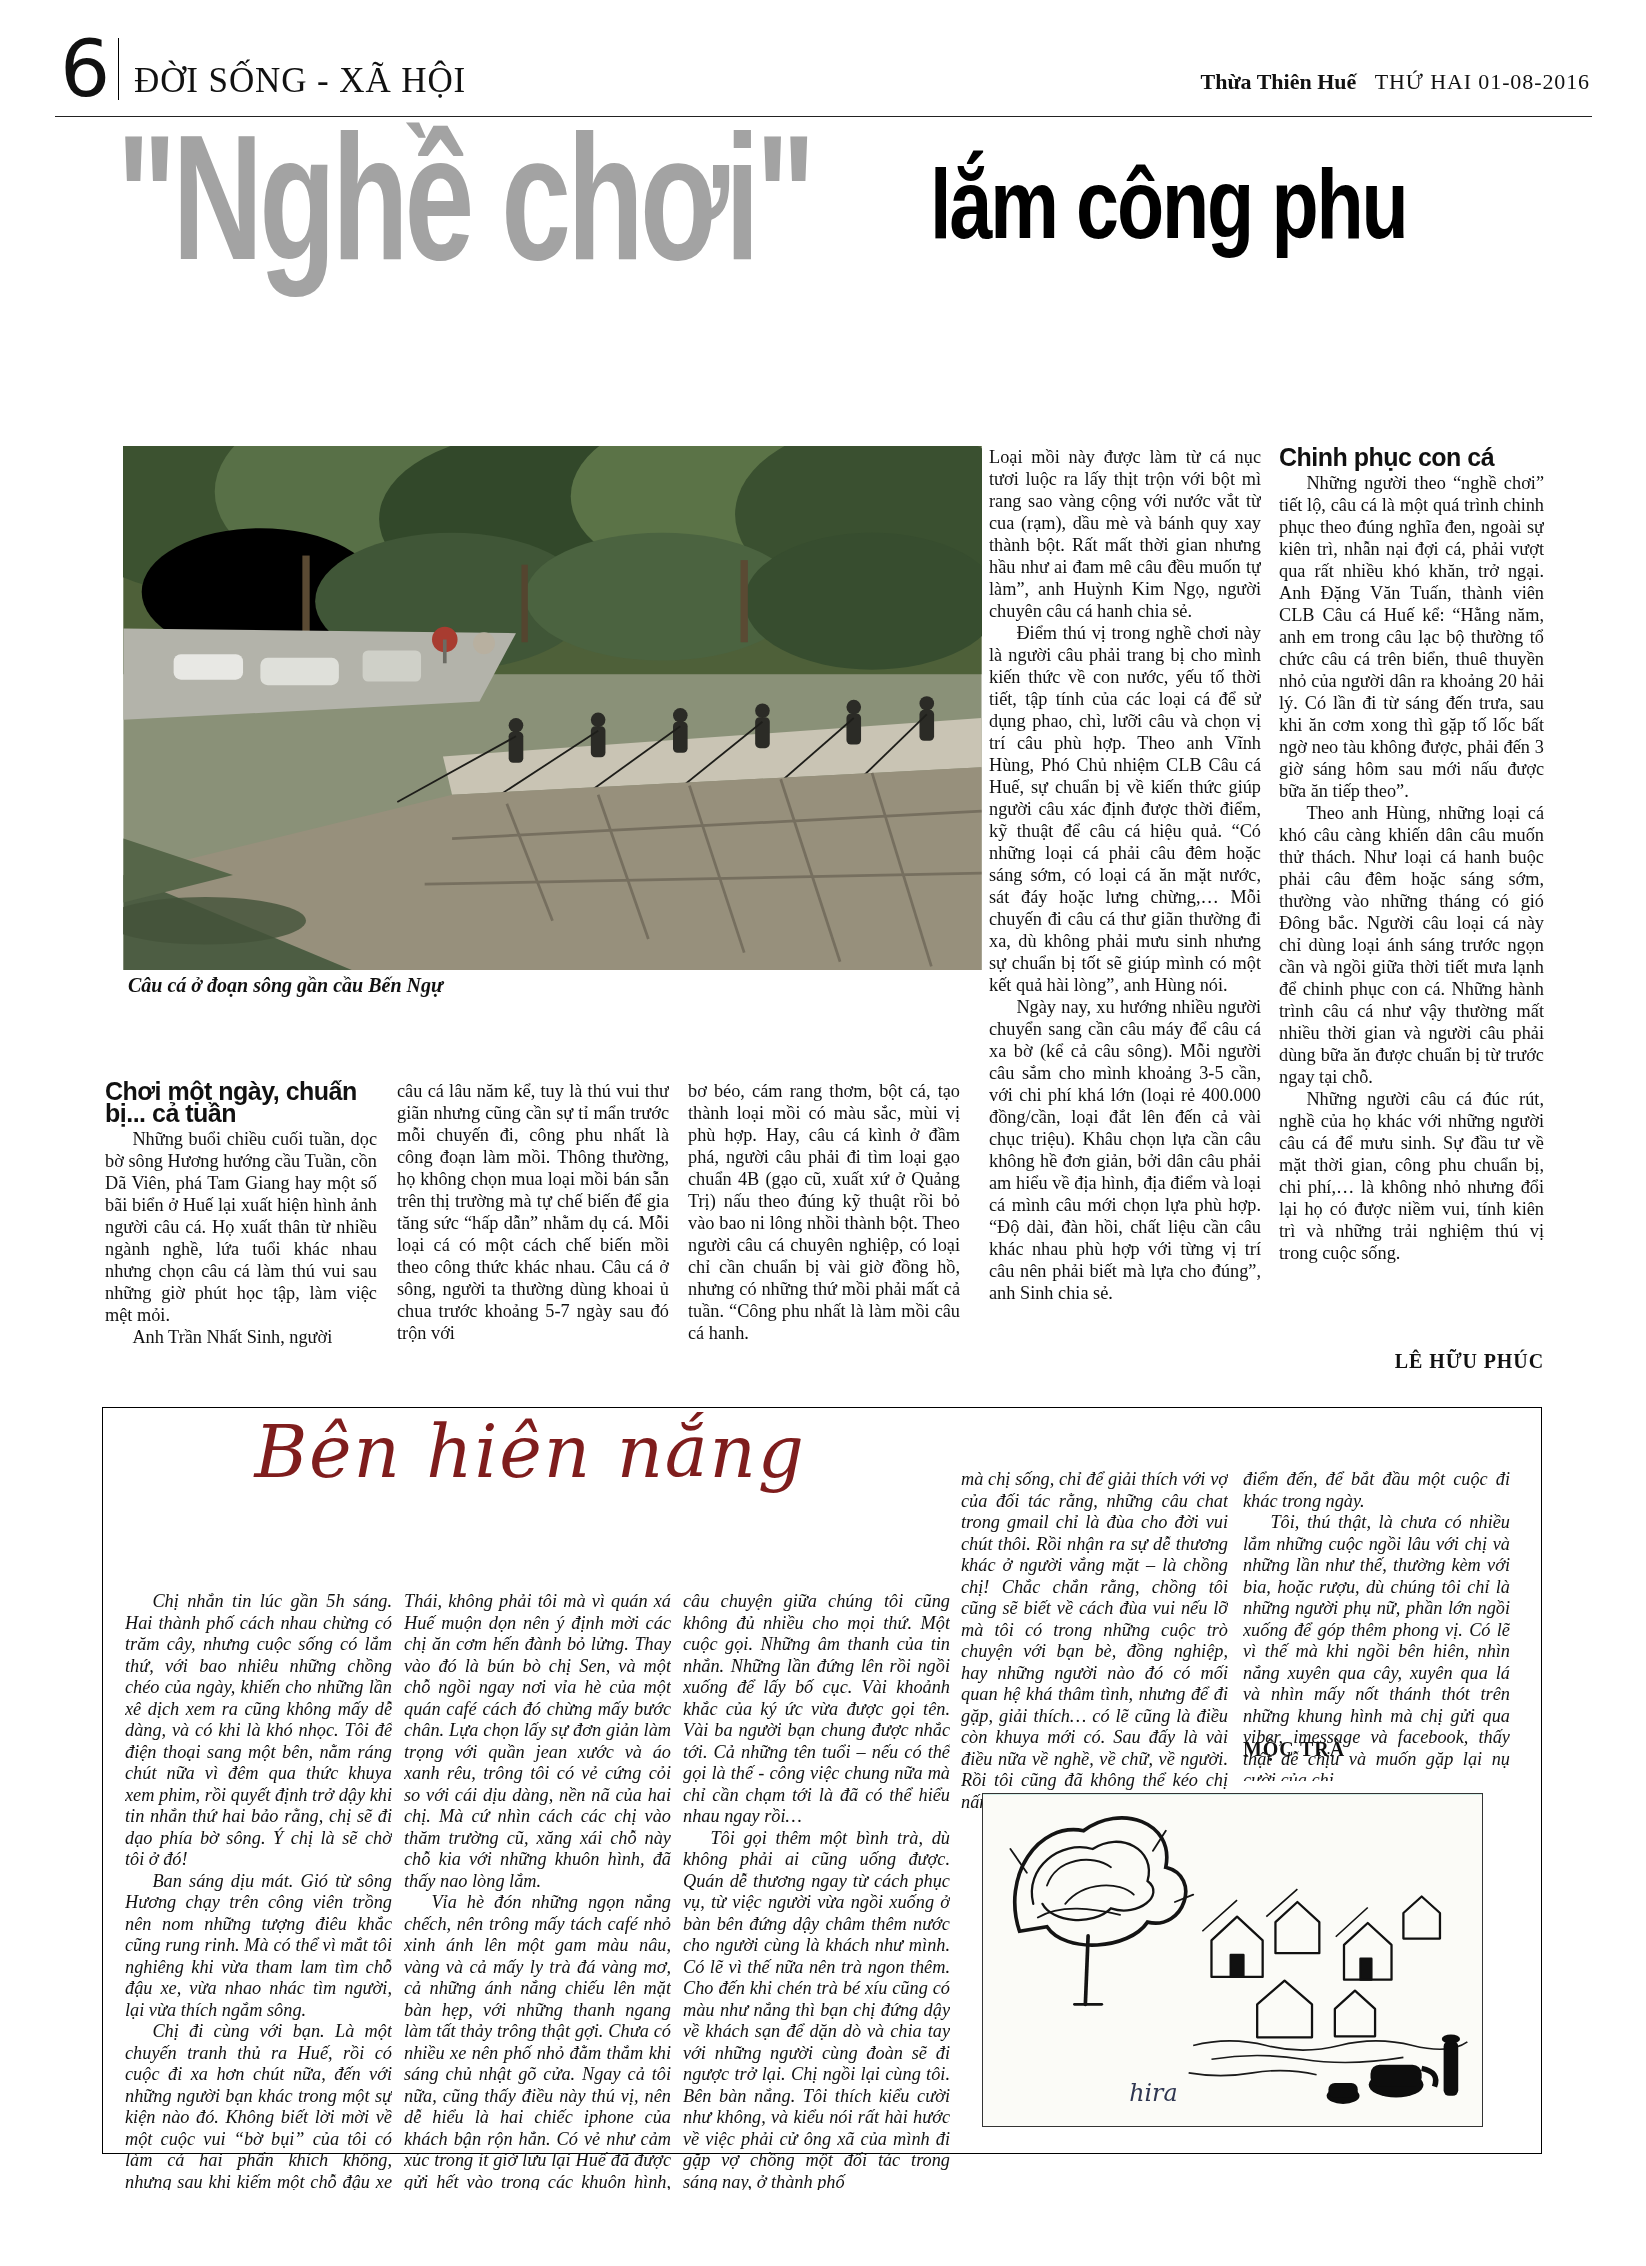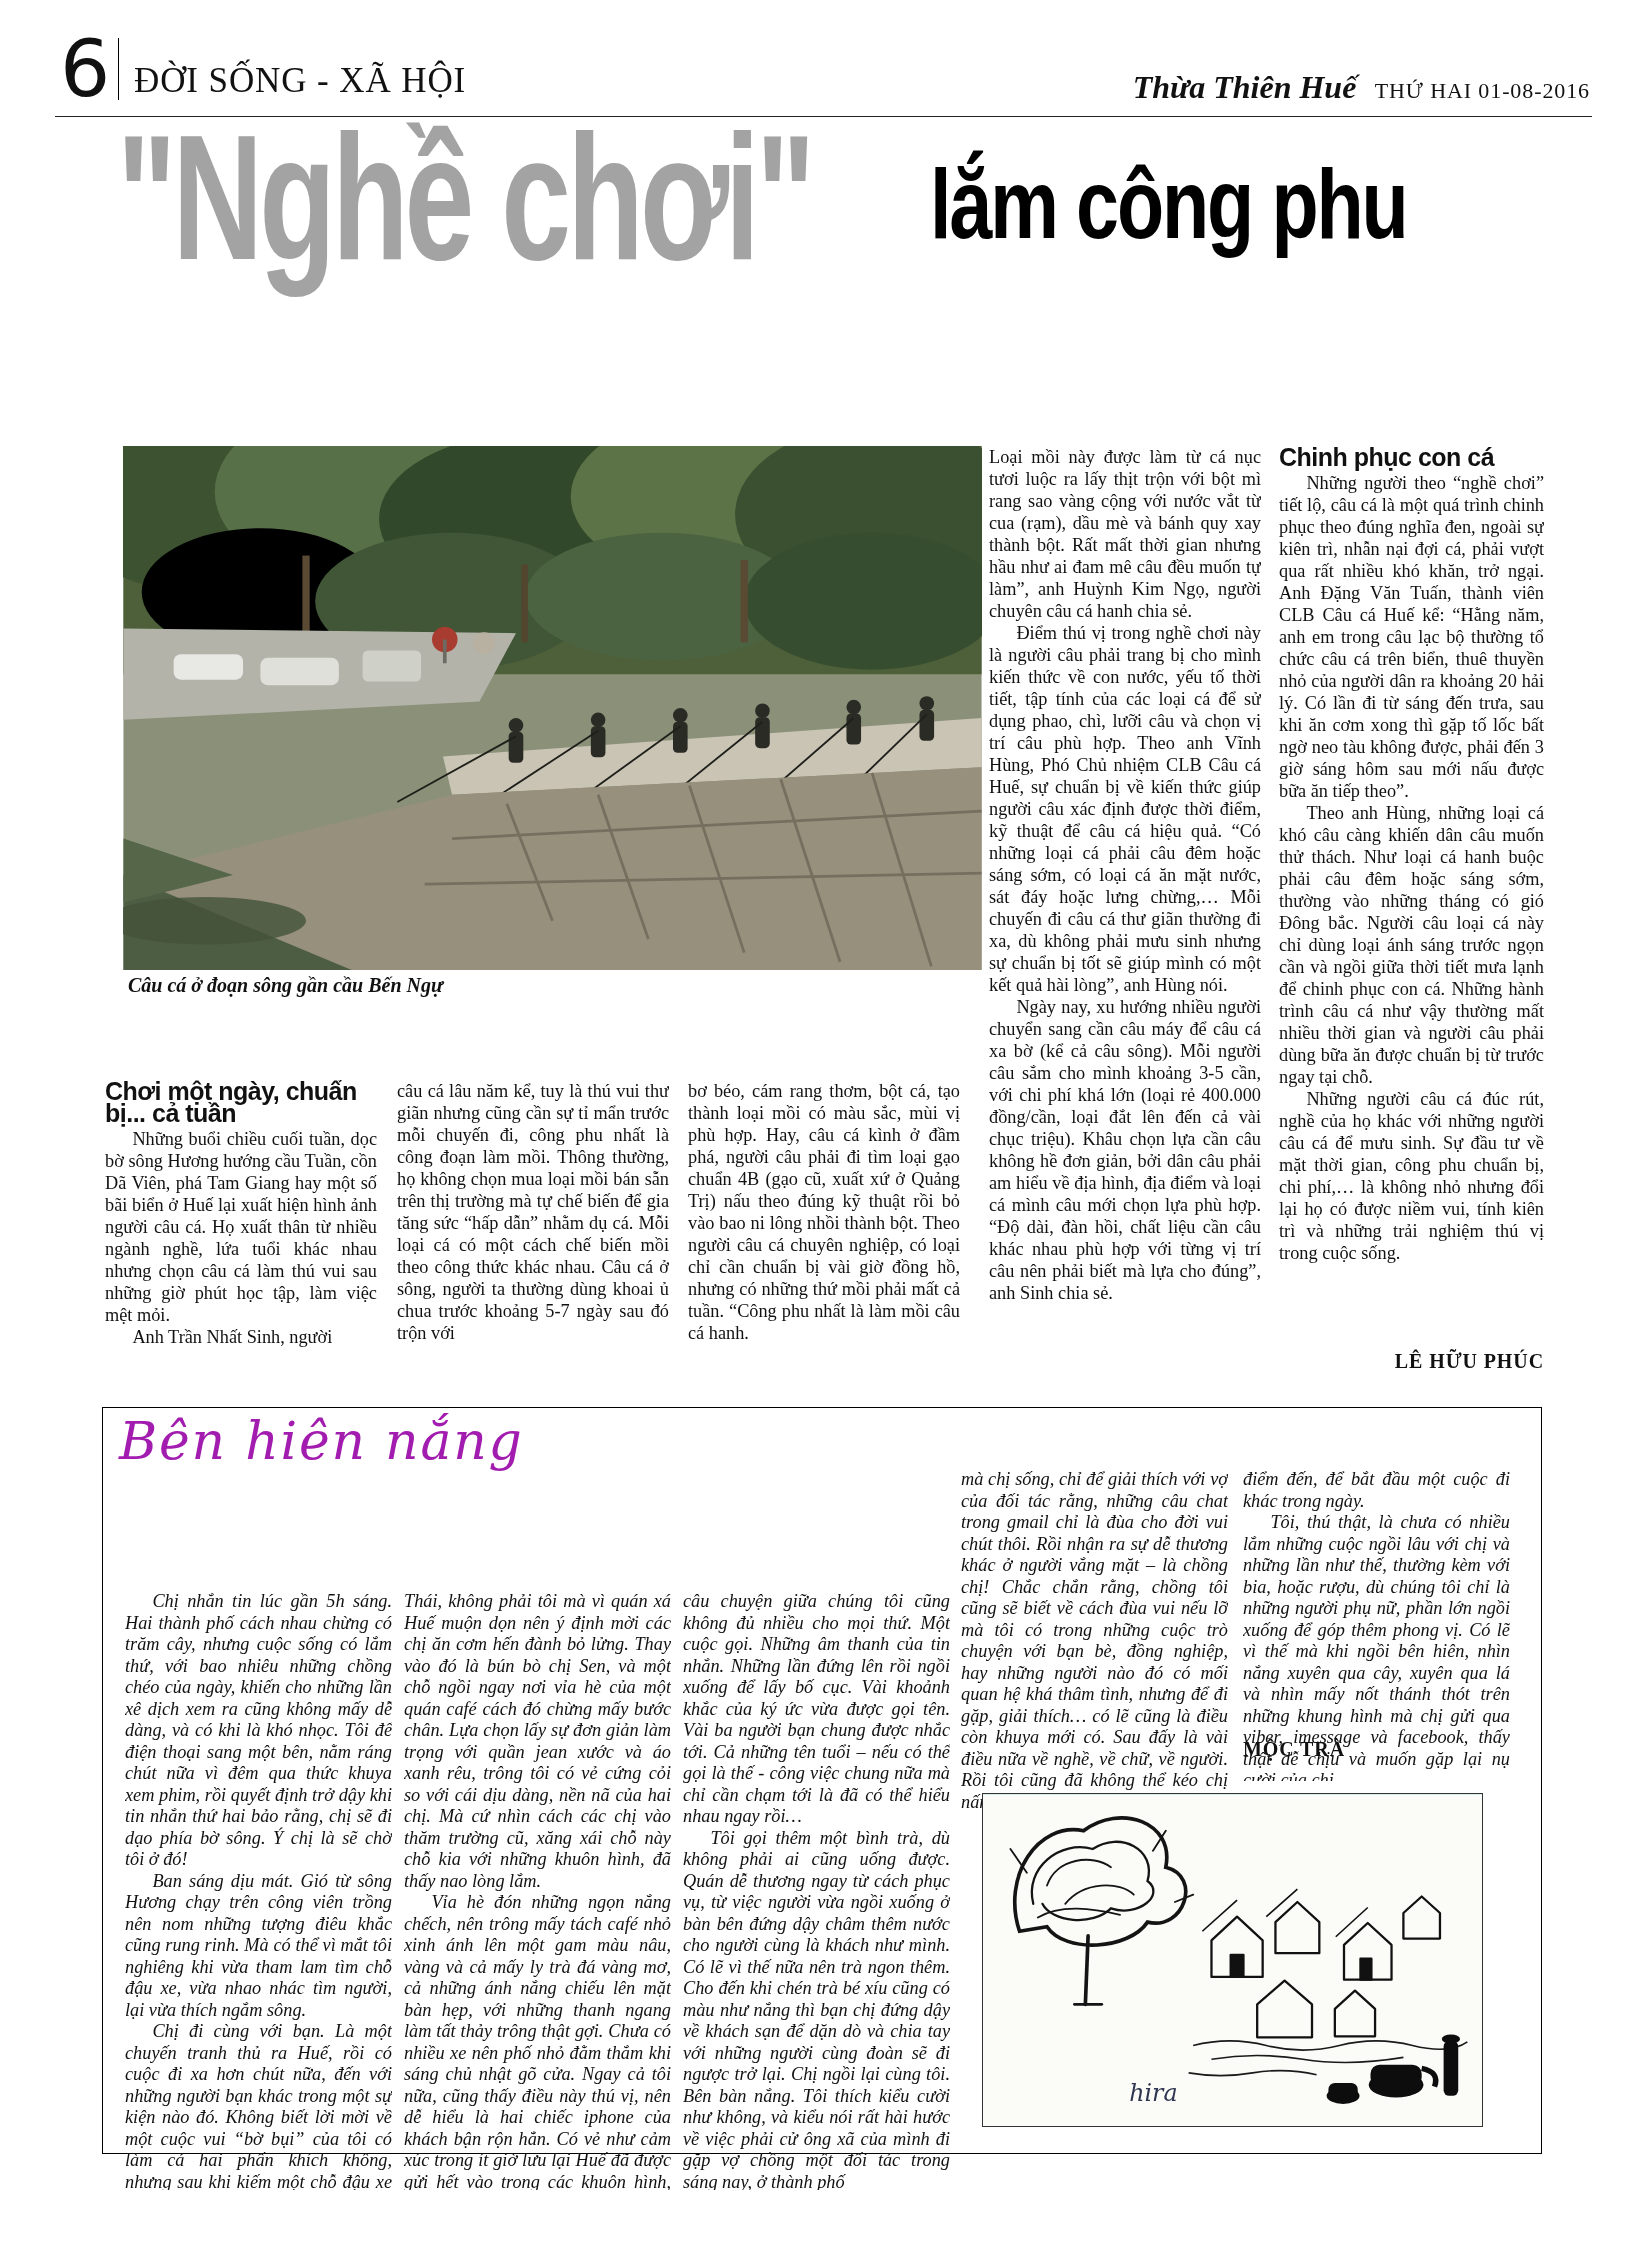--- a/index.html
+++ b/index.html
@@ -6,21 +6,21 @@
   #page{
     position:relative; width:1647px; height:2267px; background:#ffffff;
     font-family:"Liberation Serif", serif; color:#111; overflow:hidden; margin:0 auto;
   }
   
   .hdr-left{position:absolute; left:60px; top:37px; display:flex; align-items:flex-end;}
   .page-num{font-family:"DejaVu Sans", sans-serif; font-size:79px; line-height:0.82; font-weight:400; letter-spacing:-1.8px;}
   .hdr-bar{width:1.8px; height:62px; background:#000; margin:0 14.6px 1.8px 9.1px;}
   .section-title{font-size:35px; letter-spacing:0.9px; line-height:1; padding-bottom:3.7px; font-weight:500;}
   .hdr-right{position:absolute; right:57px; top:69px; display:flex; align-items:baseline;}
-  .masthead{font-size:32px; font-weight:bold; font-style:italic; letter-spacing:0;}
+  .masthead{font-size:22px; font-weight:bold; letter-spacing:0;}
   .issue-date{font-size:22px; margin-left:18.3px; letter-spacing:0.9px;}
   .hdr-rule{position:absolute; left:55px; right:55px; top:116px; height:0.9px; background:#222;}
 
   
   .headline-gray{
     position:absolute; left:117px; top:108px; font-family:"Liberation Sans", sans-serif;
     font-weight:bold; font-size:179px; line-height:1; color:#a3a3a3;
     transform:scaleX(0.70); transform-origin:left top; letter-spacing:-5.5px; white-space:nowrap;
   }
   .headline-black{
@@ -46,23 +46,23 @@
   .c1{left:105px; top:1080px; width:272px; height:331px;}
   .c2{left:397px; top:1080px; width:272px; height:331px;}
   .c3{left:688px; top:1080px; width:272px; height:331px;}
   .c4{left:989px; top:446px;  width:272px; height:967px;}
   .c5{left:1279px; top:446px;  width:265px; height:901px;}
   .byline{position:absolute; left:1279px; top:1350px; width:265px; text-align:right; font-weight:bold; font-size:20px; letter-spacing:0.9px;}
 
   
   .feature-box{position:absolute; left:102px; top:1407px; width:1440px; height:747px; border:1.8px solid #000; box-sizing:border-box; background:#fff;}
   .feature-title{
-    position:absolute; left:119px; top:1413px; width:822px; text-align:left;
-    font-family:"DejaVu Serif", serif; font-style:italic; font-size:52px; line-height:1.1;
-    letter-spacing:1.8px; color:#a21caf;
+    position:absolute; left:119px; top:1413px; width:822px; text-align:center;
+    font-family:"DejaVu Serif", serif; font-style:italic; font-size:72px; line-height:1.1;
+    letter-spacing:1.8px; color:#7f1d1d;
   }
   .fcol{position:absolute; font-size:18.3px; line-height:21.5px; text-align:justify; font-style:italic; overflow:hidden;margin-top:47px;}
   .fcol p{margin:0; text-indent:27.4px;}
   .fcol p.ni{text-indent:0;}
   .f1{left:125px;  top:1544px; width:267px; height:599px;}
   .f2{left:404px;  top:1544px; width:267px; height:599px;}
   .f3{left:683px;  top:1544px; width:267px; height:599px;}
   .f4{left:961px; top:1422px; width:267px; height:367px;}
   .f5{left:1243px; top:1422px; width:267px; height:312px;}
   .f-byline{position:absolute; left:1243px; top:1738px; width:267px; text-align:left; font-weight:bold; font-size:20px; letter-spacing:0.9px;}

